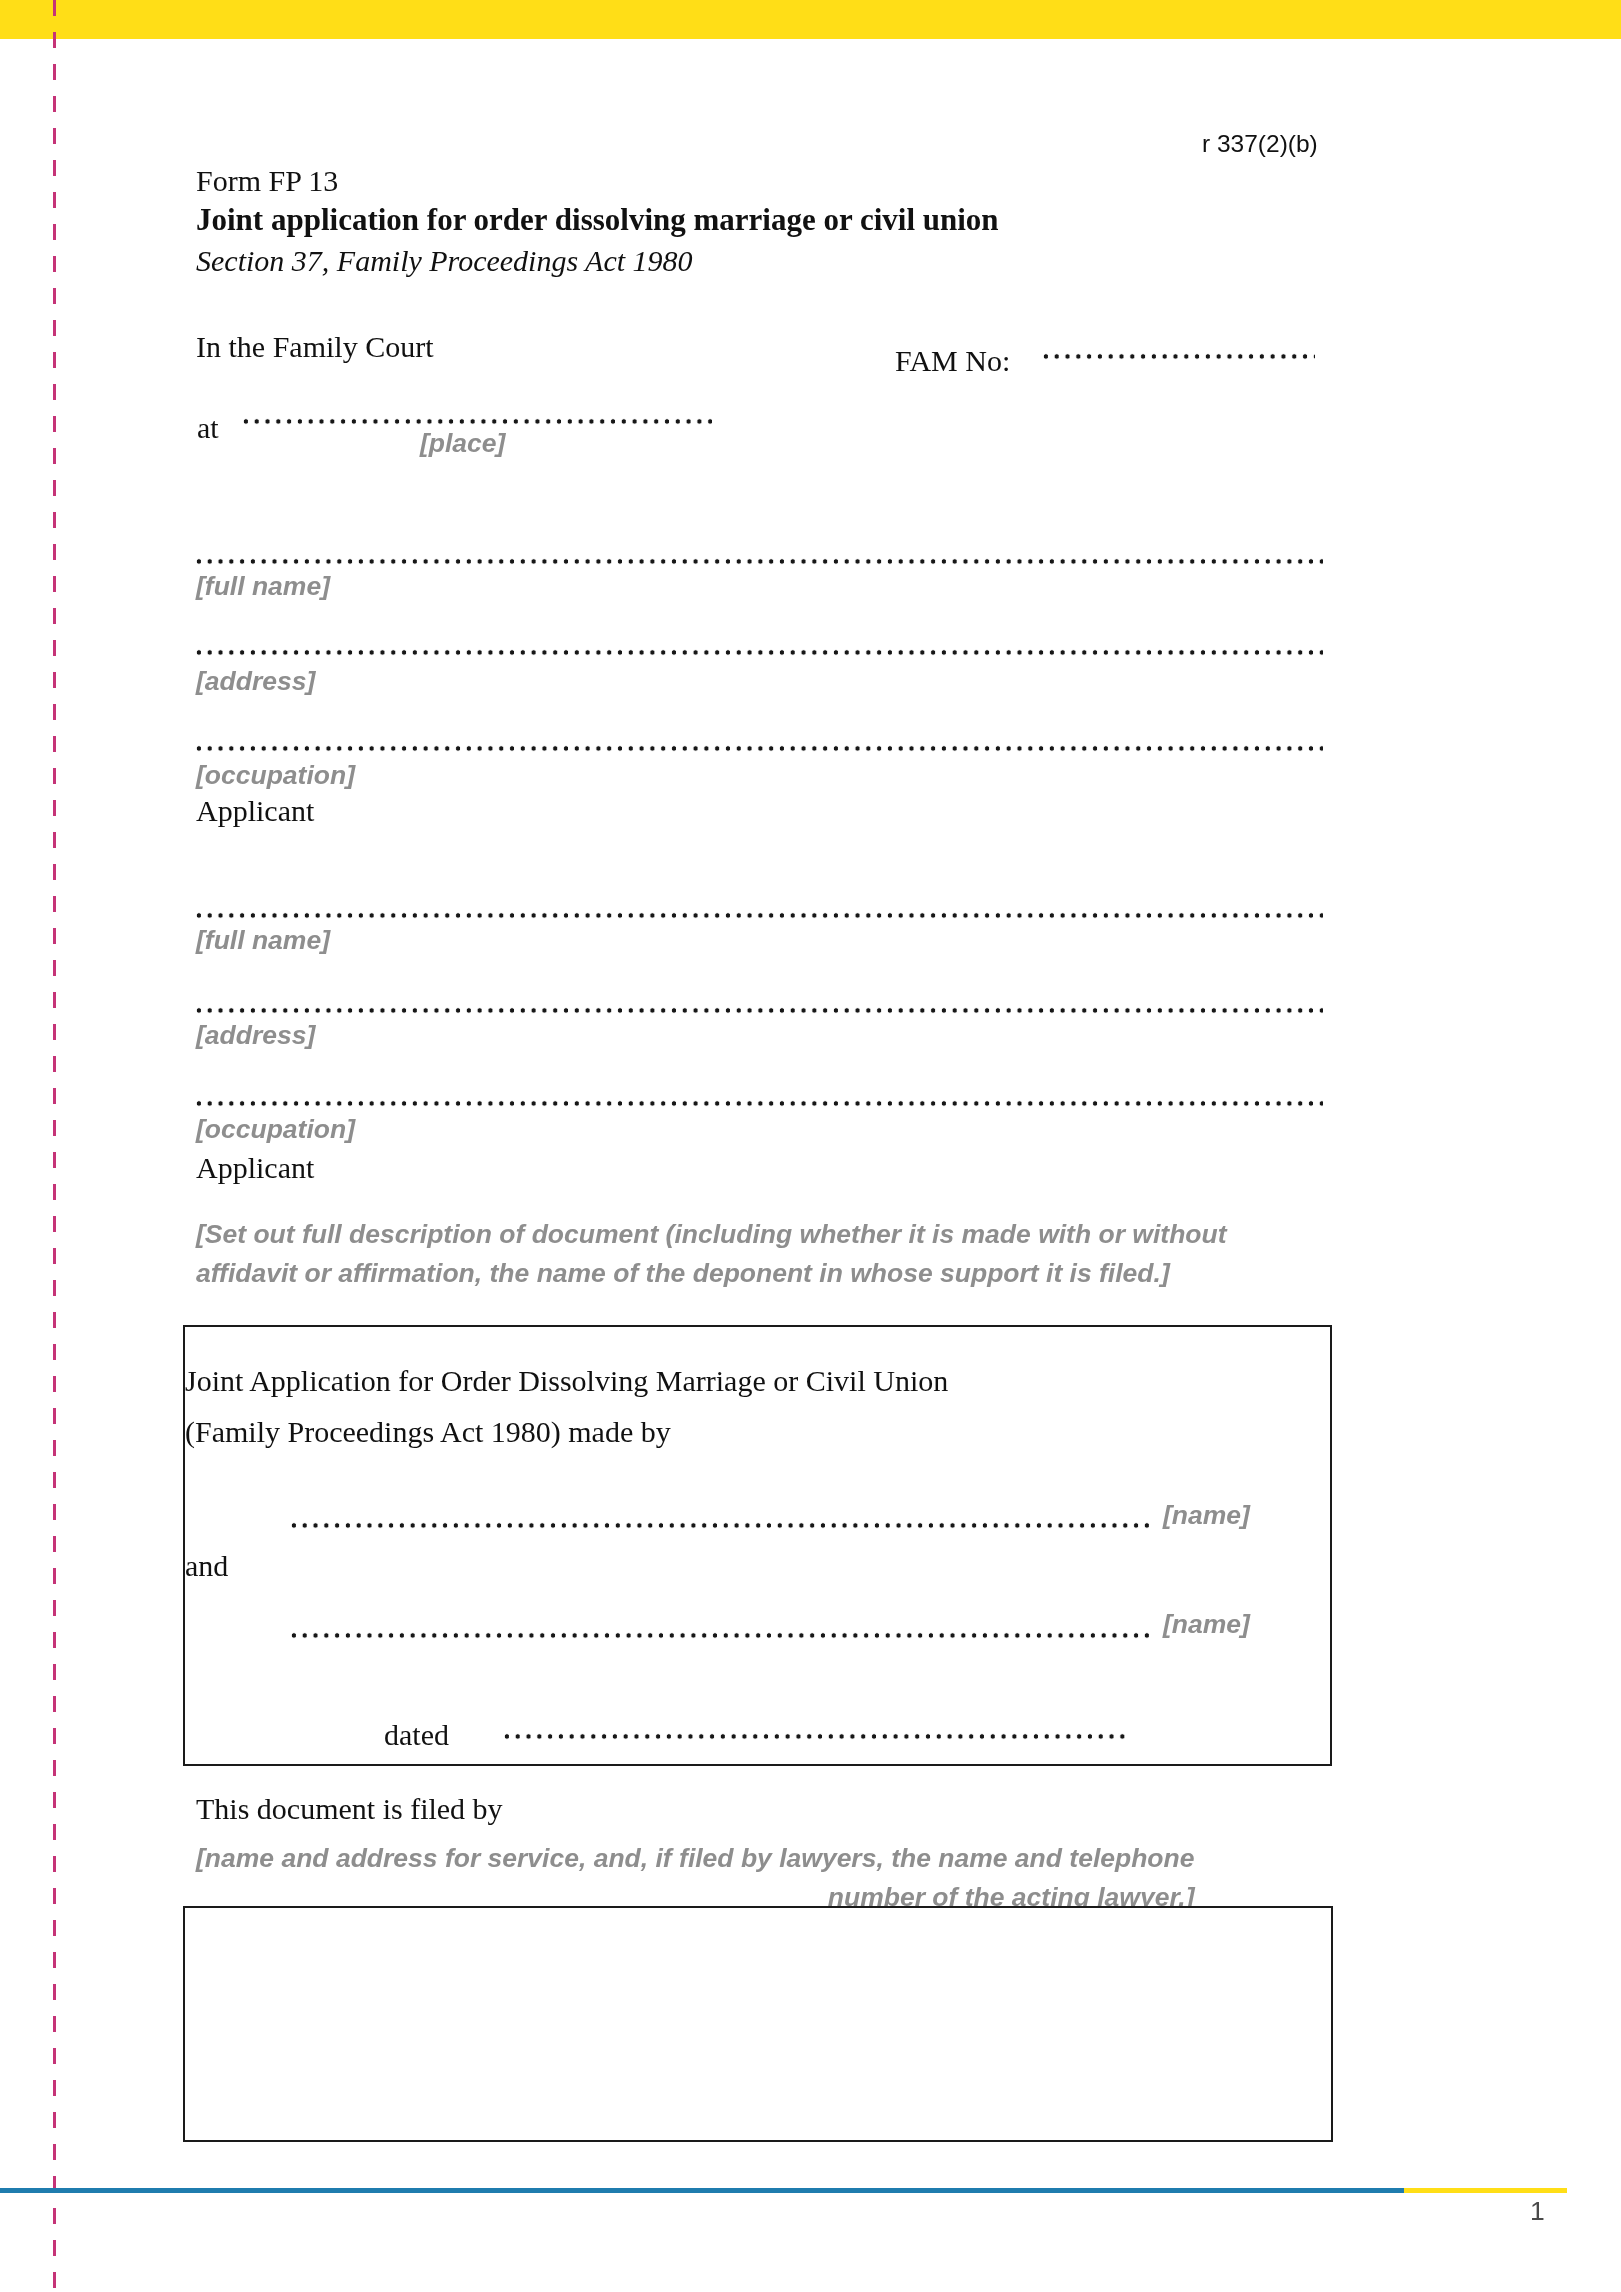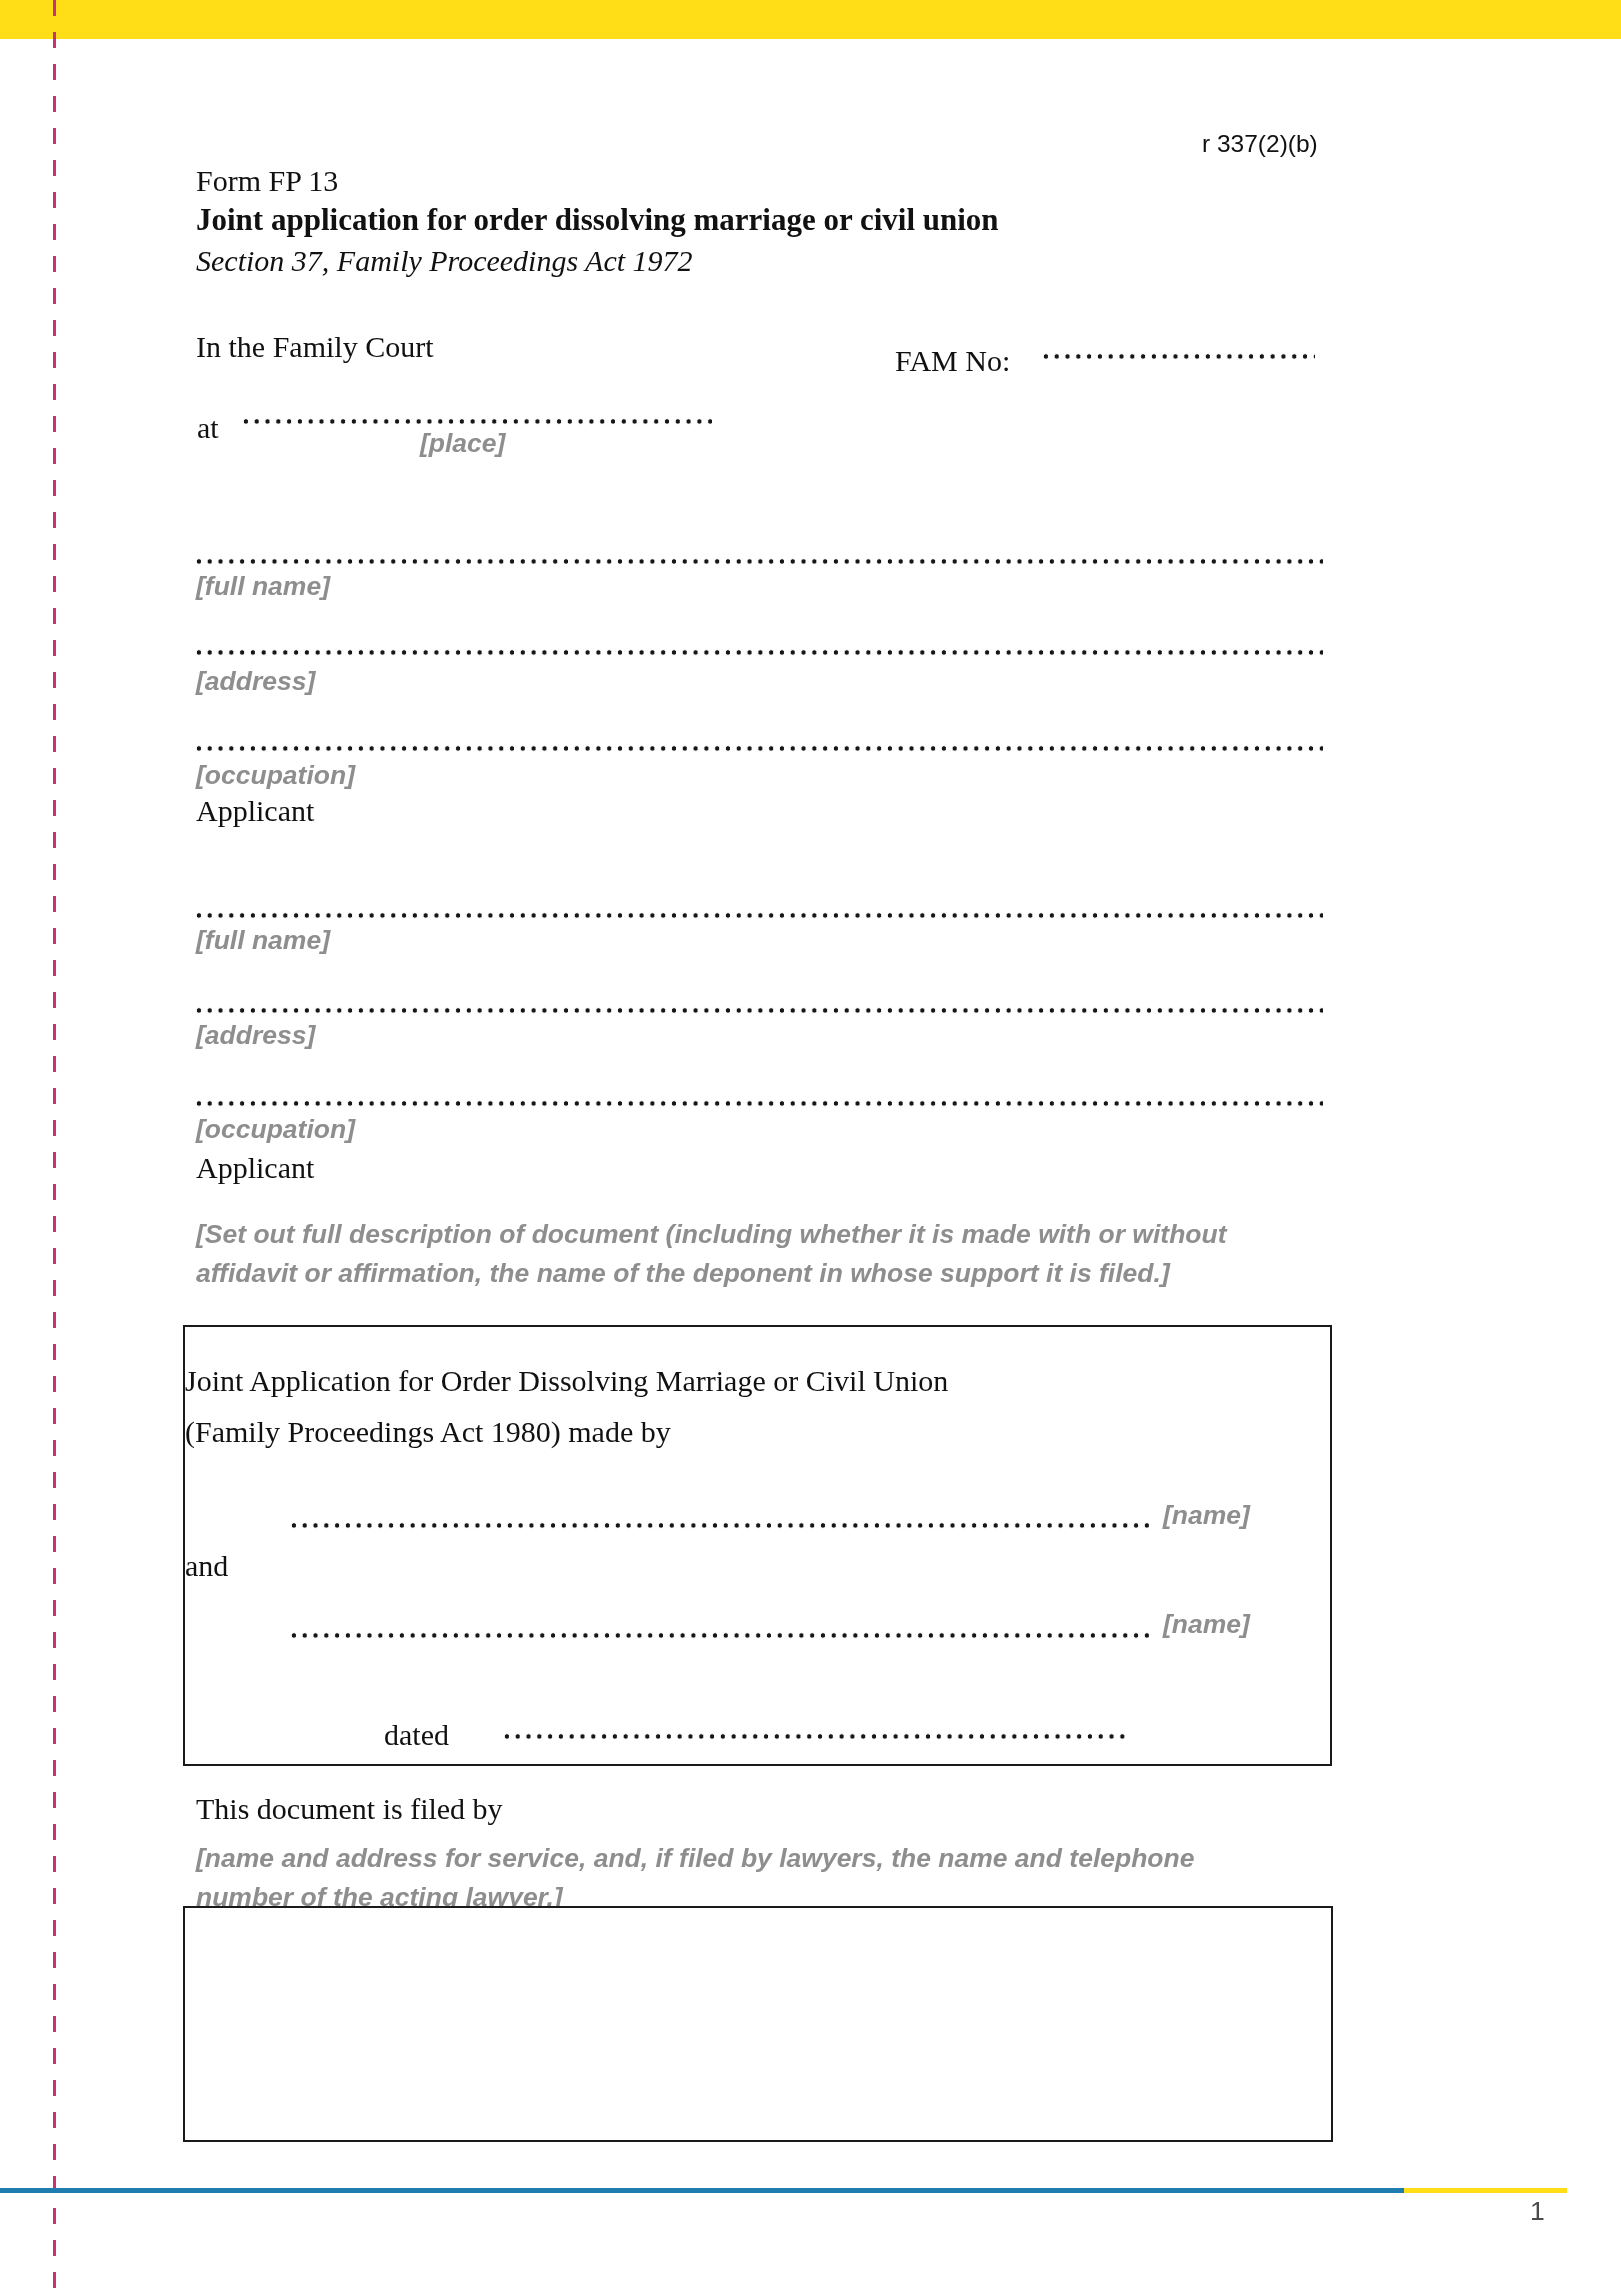--- a/index.html
+++ b/index.html
@@ -63,21 +63,21 @@
 <body>
 
 <div class="page">
 
   <div class="abs top-bar"></div>
   <div class="abs margin-dash"></div>
 
   <div class="abs rule-ref sans">r 337(2)(b)</div>
   <div class="abs col center serif form-number">Form FP 13</div>
   <div class="abs col center serif bold form-title">Joint application for order dissolving marriage or civil union</div>
-  <div class="abs col center serif italic form-subtitle">Section 37, Family Proceedings Act 1972</div>
+  <div class="abs col center serif italic form-subtitle">Section 37, Family Proceedings Act 1980</div>
 
   <div class="abs serif" style="left:196px; top:330px;">In the Family Court</div>
   <div class="abs serif" style="left:895px; top:344px;">FAM No:</div>
   <div class="leader" style="left:1043px; top:353px; width:272px;"></div>
 
   <div class="abs serif" style="left:197px; top:411px;">at</div>
   <div class="leader" style="left:243px; top:418px; width:469px;"></div>
   <div class="abs ph" style="left:420px; top:428px;">[place]</div>
 
   <div>
@@ -115,21 +115,21 @@
     <div class="abs serif center" style="left:0; top:222px; width:100%;">and</div>
 
     <div class="leader" style="left:106px; top:305px; width:861px;"></div>
     <div class="abs ph" style="left:978px; top:282px;">[name]</div>
 
     <div class="abs serif" style="left:199px; top:391px;">dated</div>
     <div class="leader" style="left:319px; top:406px; width:623px;"></div>
   </div>
 
   <div class="abs serif" style="left:196px; top:1792px;">This document is filed by</div>
-  <div class="abs" style="left:196px; top:1839px;">
+  <div class="abs" style="left:196px; top:1839px;text-align:right;">
     <div class="ph note">[name and address for service, and, if filed by lawyers, the name and telephone</div>
     <div class="ph note">number of the acting lawyer.]</div>
   </div>
 
   <div class="abs bordered-box service-box"></div>
 
   <div class="abs footer-blue"></div>
   <div class="abs footer-yellow"></div>
   <div class="abs page-num sans">1</div>
 

